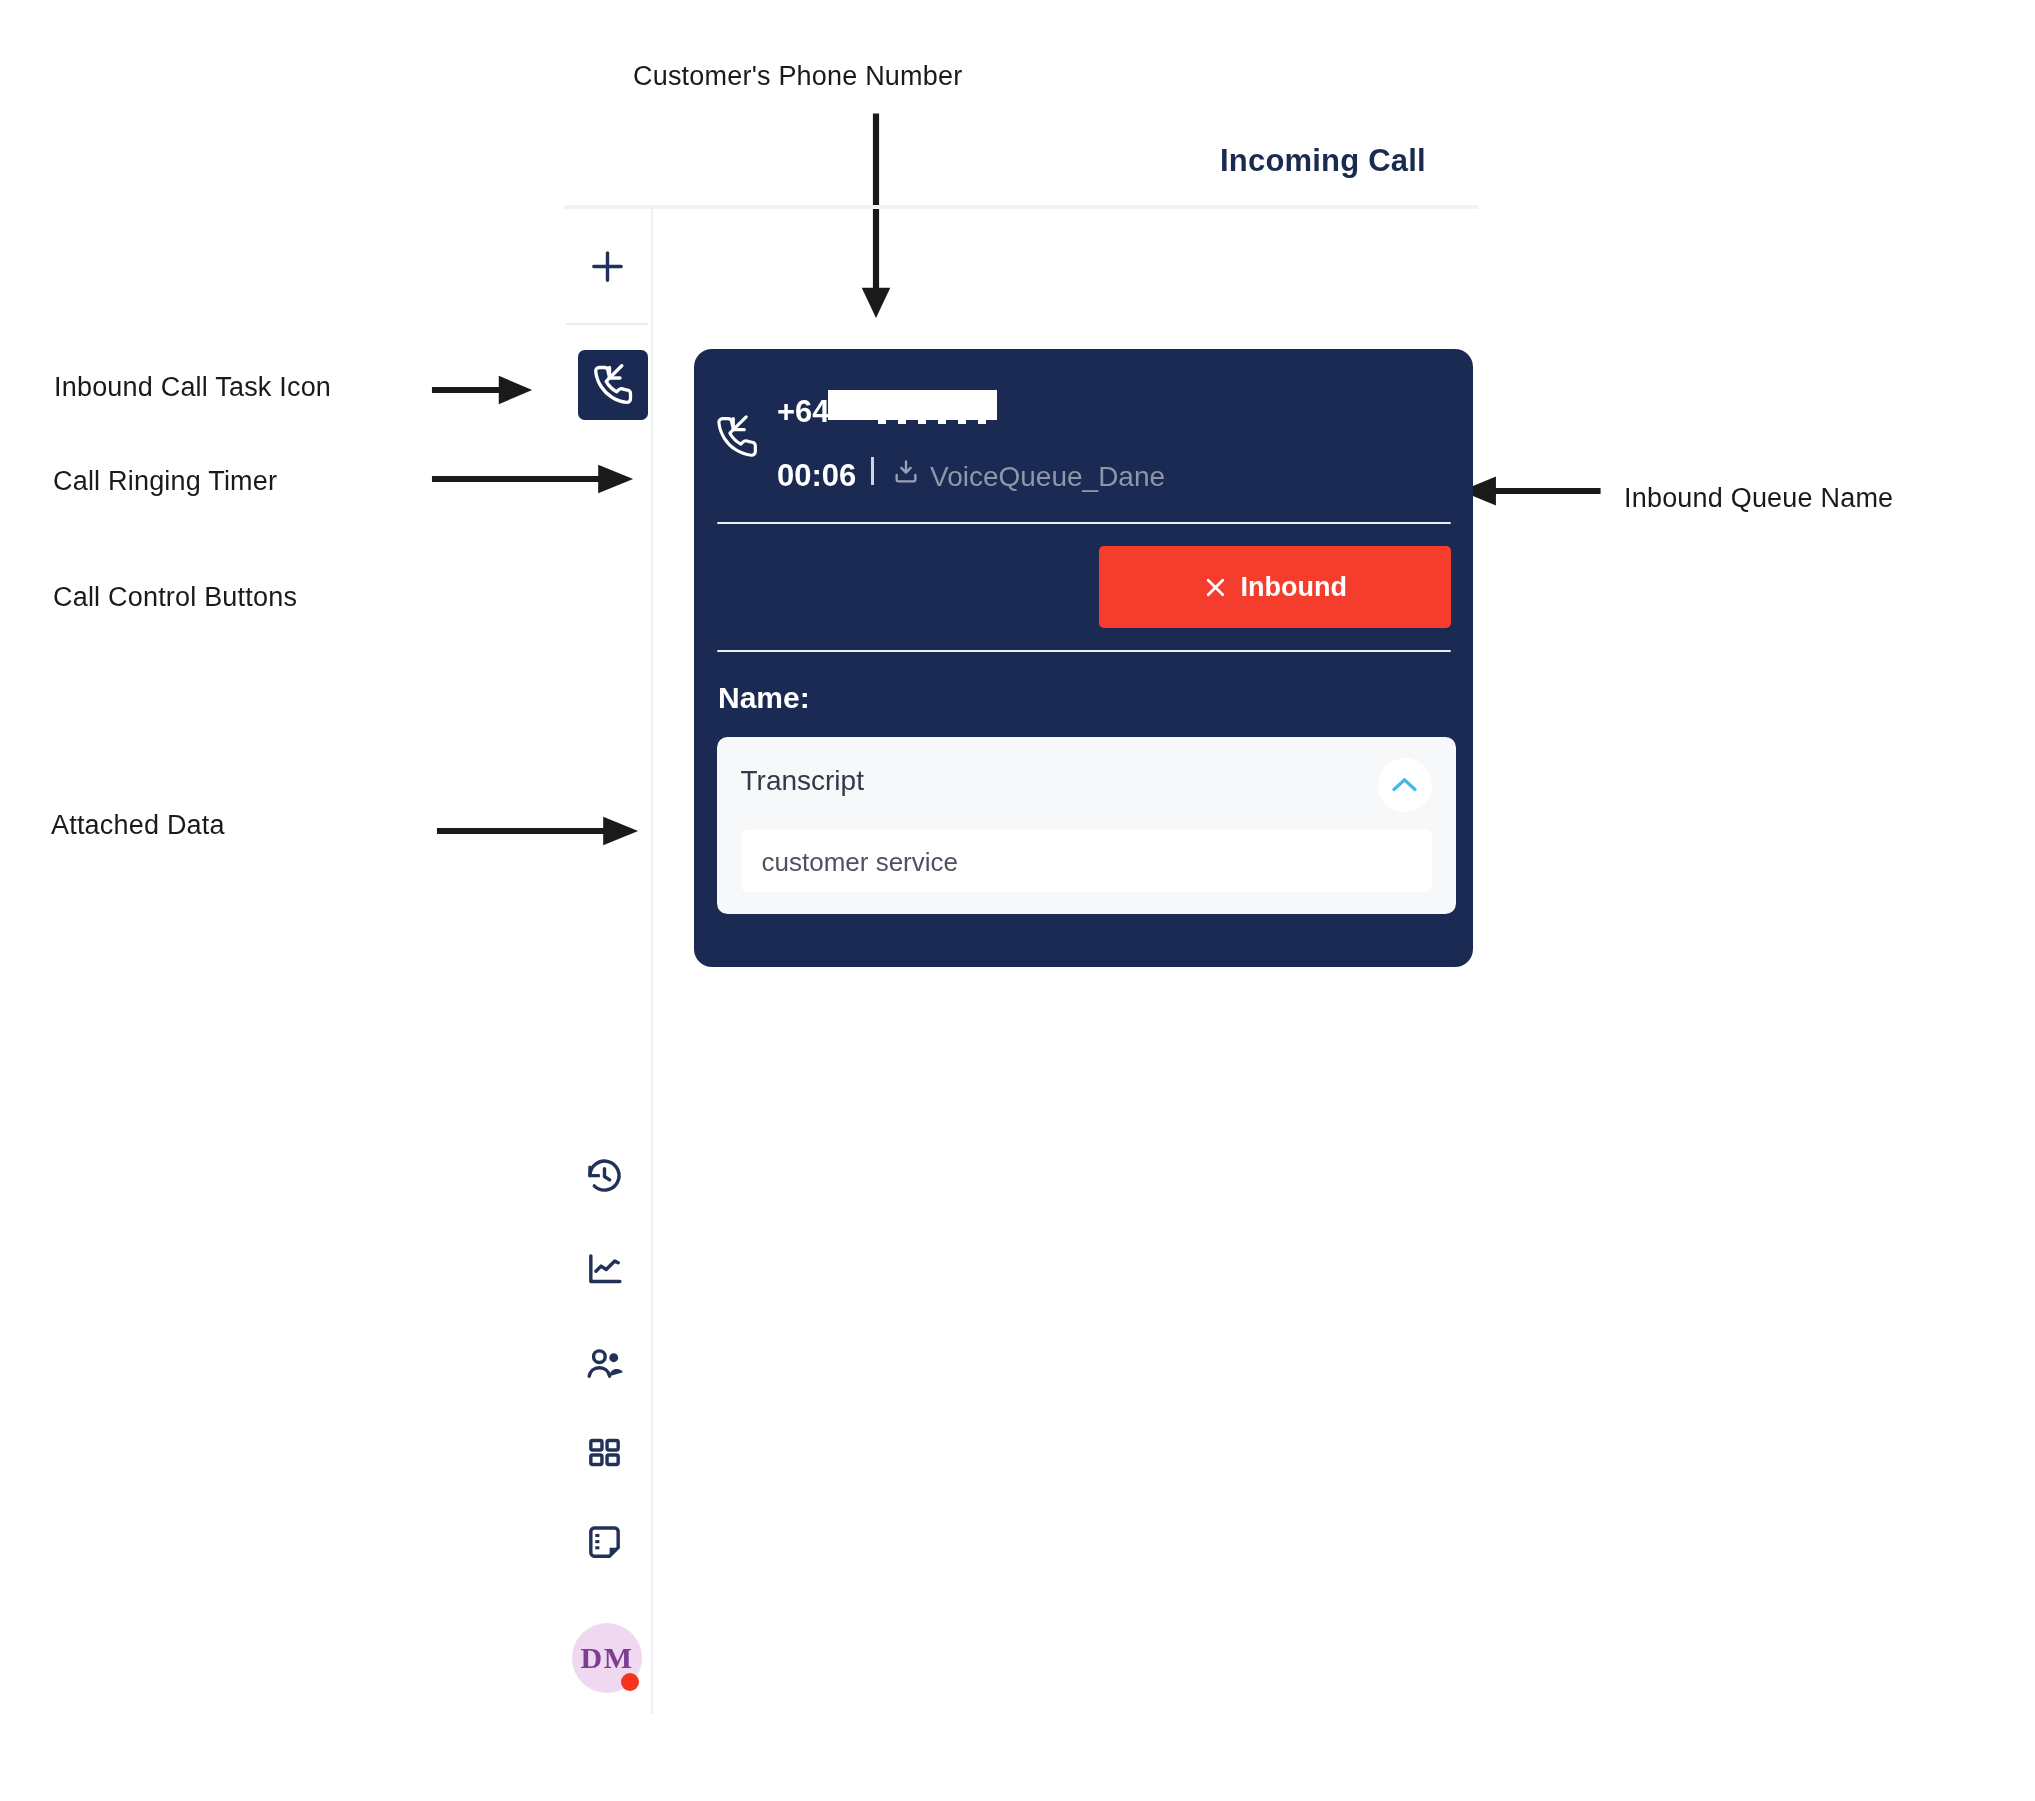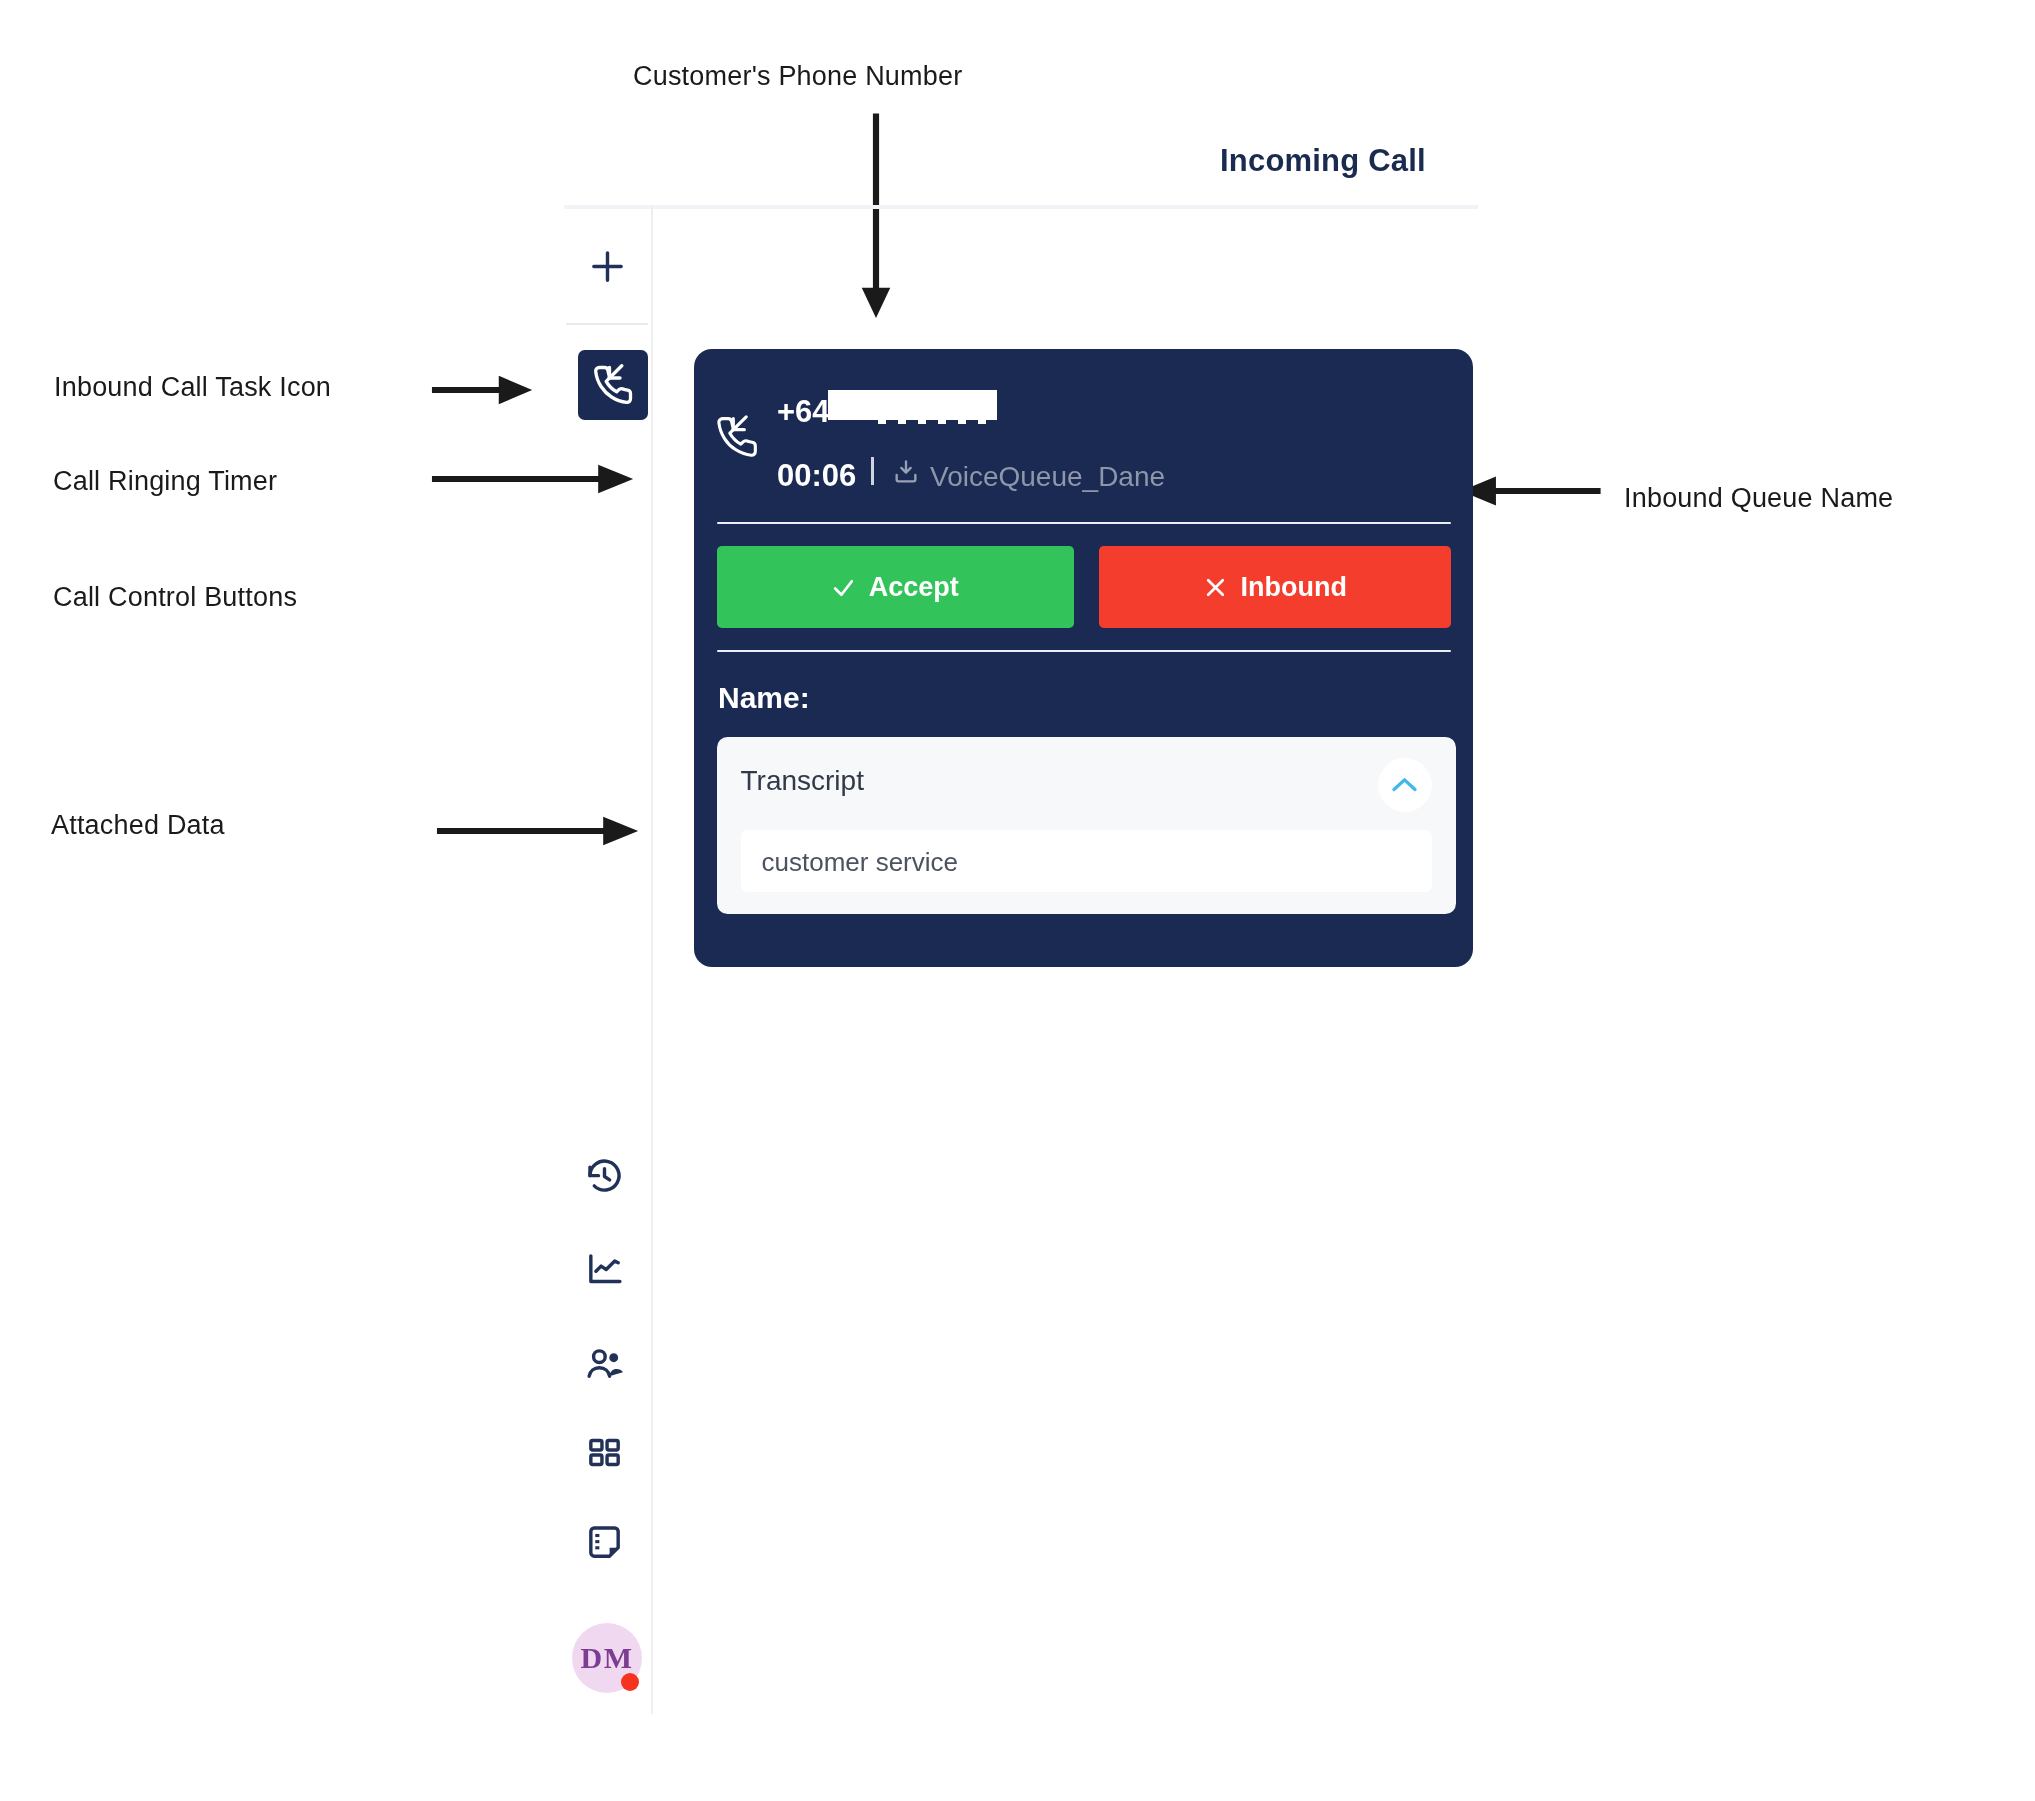--- a/index.html
+++ b/index.html
@@ -212,26 +212,20 @@
       <g fill="none" stroke="#99a1b4" stroke-width="2" stroke-linecap="round" stroke-linejoin="round">
         <line x1="12" y1="3" x2="12" y2="12"></line>
         <polyline points="8 8.5 12 12.5 16 8.5"></polyline>
         <path d="M4 14.5v4a1.5 1.5 0 0 0 1.5 1.5h13a1.5 1.5 0 0 0 1.5-1.5v-4"></path>
       </g>
     </svg>
     <div class="abs queue-name">VoiceQueue_Dane</div>
 
     <div class="abs sep sep1"></div>
 
-    <button class="btn btn-accept">
-      <svg viewBox="0 0 24 24">
-          <polyline points="4 13 10 19 20 6" fill="none" stroke="#fff" stroke-width="2.6" stroke-linecap="round" stroke-linejoin="round"></polyline>
-        </svg>
-      <span>Accept</span>
-    </button>
     <button class="btn btn-decline">
       <svg viewBox="0 0 24 24">
           <path d="M5 5l14 14M19 5L5 19" fill="none" stroke="#fff" stroke-width="2.6" stroke-linecap="round"></path>
         </svg>
       <span>Inbound</span>
     </button>
 
     <div class="abs sep sep2"></div>
 
     <div class="abs name-label">Name:</div>

